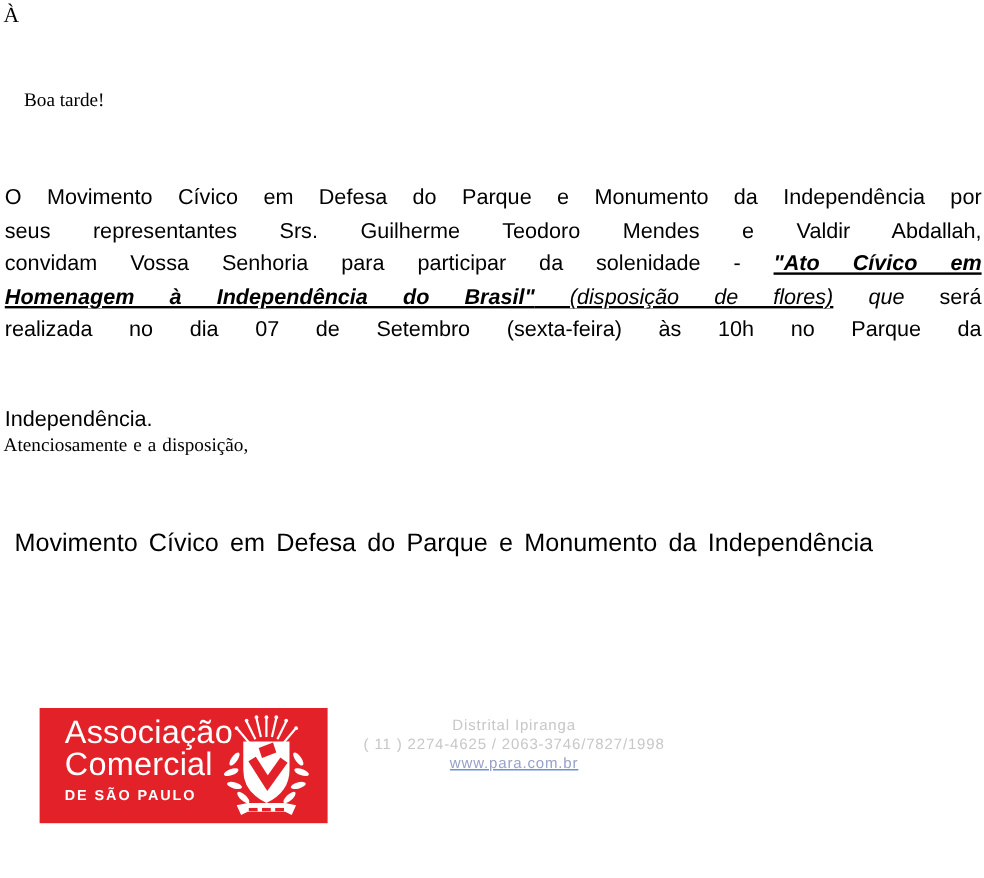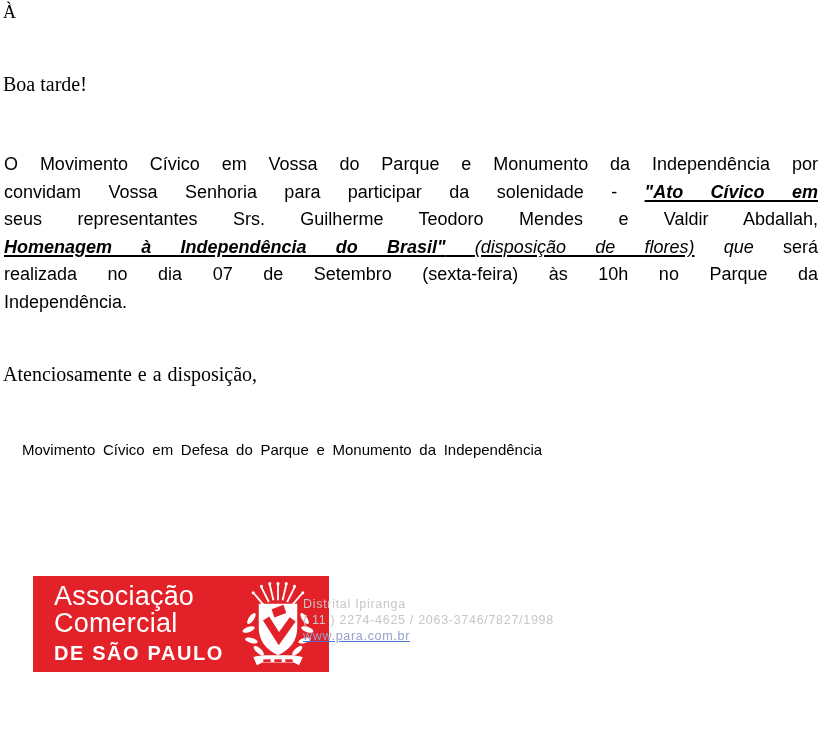--- a/index.html
+++ b/index.html
@@ -14,74 +14,75 @@
     width:820px;height:732px;
     background:#fff;
     overflow:hidden;
     font-family:"Liberation Sans",sans-serif;
     color:#000;
   }
   .serif{font-family:"Liberation Serif","DejaVu Serif",serif;}
   .sans{font-family:"Liberation Sans","DejaVu Sans",sans-serif;}
 
   .salutation{position:absolute;top:-3px;left:3px;font-size:18px;line-height:31px;word-spacing:1px;}
-  .greeting{position:absolute;top:69px;left:3px;font-size:20px;line-height:30px;}
+  .greeting{position:absolute;top:69px;left:20px;font-size:16px;line-height:30px;}
 
   .bodyblock{position:absolute;top:151px;left:4px;width:814px;font-size:18px;}
   .bline{
     line-height:27.5px;
     text-align:justify;
     text-align-last:justify;
     white-space:normal;
   }
-  .bline.last{text-align-last:auto;}
+  .bline.last{text-align-last:auto;margin-top:47px;}
   .seg-hl{font-weight:bold;font-style:italic;text-decoration:underline;text-decoration-thickness:2px;text-underline-offset:2px;}
   .seg-paren{font-style:italic;text-decoration:underline;text-decoration-thickness:2px;text-underline-offset:2px;}
   .seg-conn{font-style:italic;}
 
-  .closing{position:absolute;top:363px;left:3px;font-size:20px;word-spacing:1px;}
-  .signature{position:absolute;top:441px;left:22px;font-size:15px;word-spacing:3.5px;}
+  .closing{position:absolute;top:363px;left:3px;font-size:16px;word-spacing:1px;}
+  .signature{position:absolute;top:441px;left:12px;font-size:21px;word-spacing:3.5px;}
 
   .logo-box{
-    position:absolute;left:33px;top:576px;
-    width:296px;height:96px;
+    position:absolute;left:33px;top:590px;
+    width:240px;height:96px;
     background:var(--brand-red,#e32129);
   }
   .logo-text{position:absolute;left:21px;top:7px;color:#fff;}
   .logo-l1,.logo-l2{font-size:27px;line-height:27px;letter-spacing:.2px;}
-  .logo-l3{font-size:20px;font-weight:bold;letter-spacing:1.6px;margin-top:5px;}
+  .logo-l3{font-size:12px;font-weight:bold;letter-spacing:1.6px;margin-top:5px;}
   .crest{position:absolute;right:5px;top:4px;}
 
   .contact{
     position:absolute;left:303px;top:597px;
     font-size:12.5px;line-height:15.8px;letter-spacing:.7px;
     color:var(--contact-gray,#c7c7c7);
+    text-align:center;
   }
   .site{
     color:var(--link-gray,#97a1c9);
     text-decoration:underline;
     text-decoration-color:#4a74d8;
     cursor:pointer;
   }
 </style>
 </head>
 <body>
 
 <div class="page">
 
   <div class="salutation serif">
     <div>À</div>
   </div>
 
   <div class="greeting serif">Boa tarde!</div>
 
   <div class="bodyblock sans">
-    <div class="bline"><span>O Movimento Cívico em Vossa do Parque e Monumento da Independência por</span></div>
+    <div class="bline"><span>O Movimento Cívico em Defesa do Parque e Monumento da Independência por</span></div>
+    <div class="bline"><span>seus representantes Srs. Guilherme Teodoro Mendes e Valdir Abdallah,</span></div>
     <div class="bline"><span>convidam Vossa Senhoria para participar da solenidade - </span><span class="seg-hl">"Ato Cívico em</span></div>
-    <div class="bline"><span>seus representantes Srs. Guilherme Teodoro Mendes e Valdir Abdallah,</span></div>
     <div class="bline"><span class="seg-hl">Homenagem à Independência do Brasil"</span><span class="seg-paren"> (disposição de flores)</span><span class="seg-conn"> que</span><span> será</span></div>
     <div class="bline"><span>realizada no dia 07 de Setembro (sexta-feira) às 10h no Parque da</span></div>
     <div class="bline last"><span>Independência.</span></div>
   </div>
 
   <div class="closing serif">Atenciosamente e a disposição,</div>
 
   <div class="signature sans">Movimento Cívico em Defesa do Parque e Monumento da Independência</div>
 
   <div class="logo-box">

